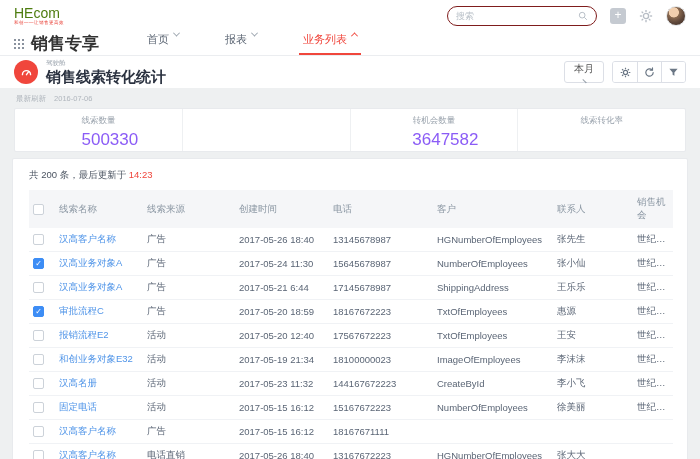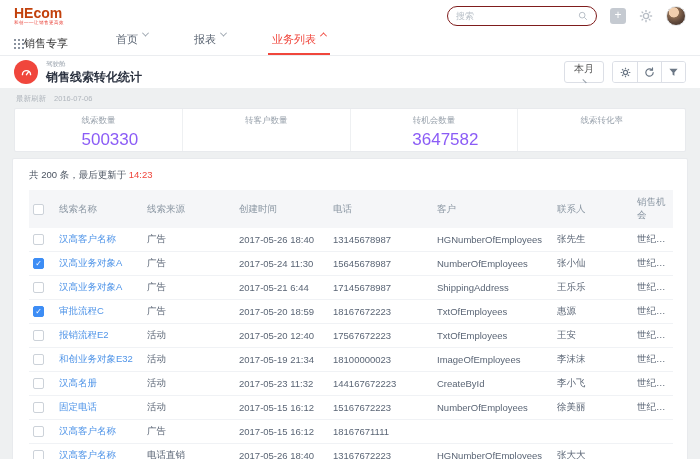--- a/index.html
+++ b/index.html
@@ -7,49 +7,49 @@
     --link:#4f94e8;
     --page-blue:#3d8df5;
   }
   *{box-sizing:border-box;margin:0;padding:0;}
   html,body{width:700px;height:459px;overflow:hidden;}
   body{font-family:"Liberation Sans","DejaVu Sans",sans-serif;background:#eef0f1;color:#333;}
 
   
   .top-header{height:32px;background:#fff;display:flex;align-items:center;padding:0 14px;}
   .logo{display:flex;flex-direction:column;line-height:1;cursor:default;}
-  .logo .logo-text{font-size:14px;font-weight:bold;color:#c2410c;letter-spacing:0;}
+  .logo .logo-text{font-size:14px;font-weight:normal;color:#4d7c0f;letter-spacing:0;}
   .logo .tagline{font-size:4.5px;color:#e8392f;margin-top:1px;letter-spacing:.5px;}
   .header-right{margin-left:auto;display:flex;align-items:center;gap:13px;}
   .search-box{width:150px;height:20px;border:1px solid #7f1d1d;border-radius:10px;display:flex;align-items:center;padding:0 8px;background:#fff;}
   .search-box input{border:none;outline:none;flex:1;font-size:9px;color:#666;background:transparent;min-width:0;font-family:inherit;}
   .search-box input::placeholder{color:#b9c0c8;}
   .plus-btn{width:16px;height:16px;background:#c5cad1;border-radius:3px;color:#fff;font-size:12px;line-height:14px;text-align:center;cursor:pointer;}
   .icon-gear-hdr{display:flex;align-items:center;}
   .avatar{width:20px;height:20px;border-radius:50%;background:radial-gradient(circle at 38% 30%,#f2cfae 28%,#8a6a50 32%,#5d463a 62%,#3a2b22 100%);border:1px solid #e4e7ea;cursor:pointer;}
 
   
   .nav-bar{height:24px;background:#fff;border-bottom:1px solid #ebedf0;display:flex;align-items:center;padding:0 14px;}
-  .nav-module{display:flex;align-items:center;font-size:11px;color:#333;font-weight:normal;cursor:pointer;}
+  .nav-module{display:flex;align-items:center;gap:7px;font-size:17px;color:#333;font-weight:bold;cursor:pointer;}
   .grid-icon{width:2px;height:2px;background:#8a929e;box-shadow:4px 0 #8a929e,8px 0 #8a929e,0 4px #8a929e,4px 4px #8a929e,8px 4px #8a929e,0 8px #8a929e,4px 8px #8a929e,8px 8px #8a929e;margin-right:8px;margin-bottom:8px;}
   .nav-tabs{display:flex;margin-left:48px;gap:46px;height:100%;}
   .nav-tab{display:flex;align-items:flex-start;gap:5px;font-size:11px;color:#5a6472;cursor:pointer;position:relative;height:100%;}
   .chev{width:5px;height:5px;border-right:1px solid #9aa3ad;border-bottom:1px solid #9aa3ad;display:inline-block;}
   .chev.down{transform:rotate(45deg) translate(-1px,-1px);}
   .chev.up{transform:rotate(-135deg) translate(-1px,-1px);}
   .nav-tab.active{color:var(--accent);}
   .nav-tab.active .chev{border-color:var(--accent);}
   .nav-tab.active::after{content:"";position:absolute;left:-4px;right:-4px;bottom:0;height:2px;background:var(--accent);}
 
   
   .title-bar{height:32px;background:#fff;display:flex;align-items:center;padding:0 14px;}
   .dash-icon{width:24px;height:24px;border-radius:50%;background:var(--accent);display:flex;align-items:center;justify-content:center;flex:none;}
   .title-texts{margin-left:8px;line-height:1;}
   .title-cat{font-size:6.5px;color:#9aa3ad;}
-  .title-main{font-size:12px;font-weight:bold;color:#2b3240;margin-top:3px;}
+  .title-main{font-size:15px;font-weight:bold;color:#2b3240;margin-top:3px;}
   .title-right{margin-left:auto;display:flex;align-items:center;gap:8px;}
   .period-btn{border:1px solid #dcdfe6;border-radius:3px;height:22px;display:flex;align-items:center;gap:6px;padding:0 9px;font-size:10px;color:#555;cursor:pointer;background:#fff;flex-direction:column;}
   .tool-group{display:flex;border:1px solid #dcdfe6;border-radius:3px;overflow:hidden;height:22px;}
   .tool-btn{width:24px;display:flex;align-items:center;justify-content:center;cursor:pointer;background:#fff;}
   .tool-btn + .tool-btn{border-left:1px solid #dcdfe6;}
 
   
   .main{height:371px;}
   .refresh-note{padding:6px 16px 4px;font-size:7.5px;color:#b0b6bd;}
   .refresh-note span{margin-right:6px;}
@@ -181,21 +181,20 @@
     <span>最新刷新</span>
     <span>2016-07-06</span>
   </div>
 
   <div class="stats-card">
     <div class="stat">
       <div class="stat-label">线索数量</div>
       <div class="stat-value">500330</div>
     </div>
     <div class="stat">
-      <div class="stat-label">转客户数量</div>
     </div>
     <div class="stat">
       <div class="stat-label">转机会数量</div>
       <div class="stat-value">3647582</div>
     </div>
     <div class="stat">
       <div class="stat-label">线索转化率</div>
     </div>
   </div>
 

